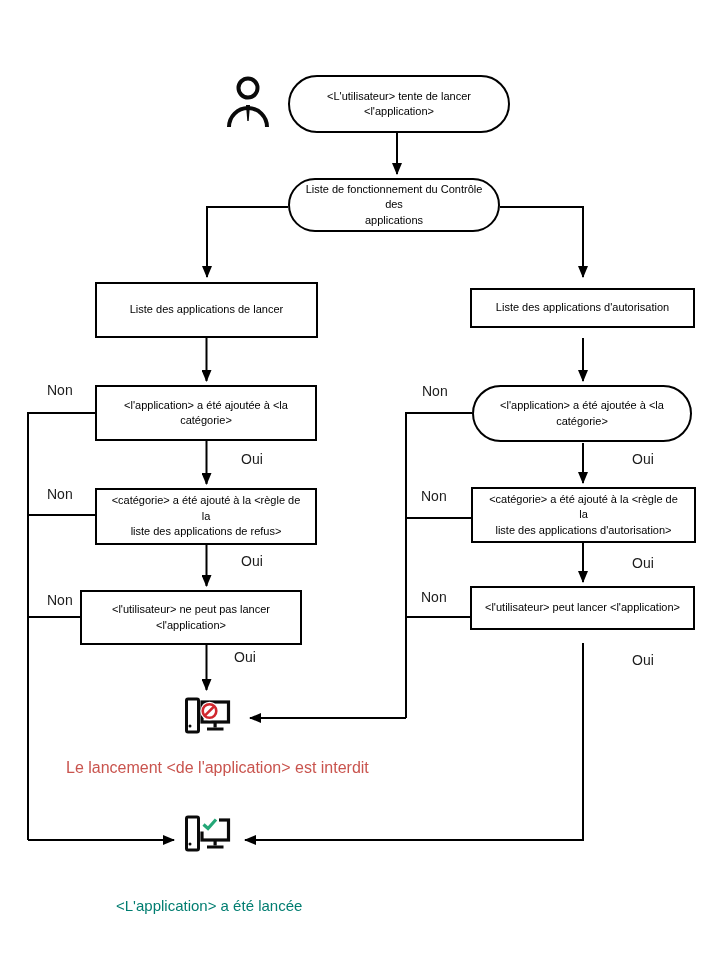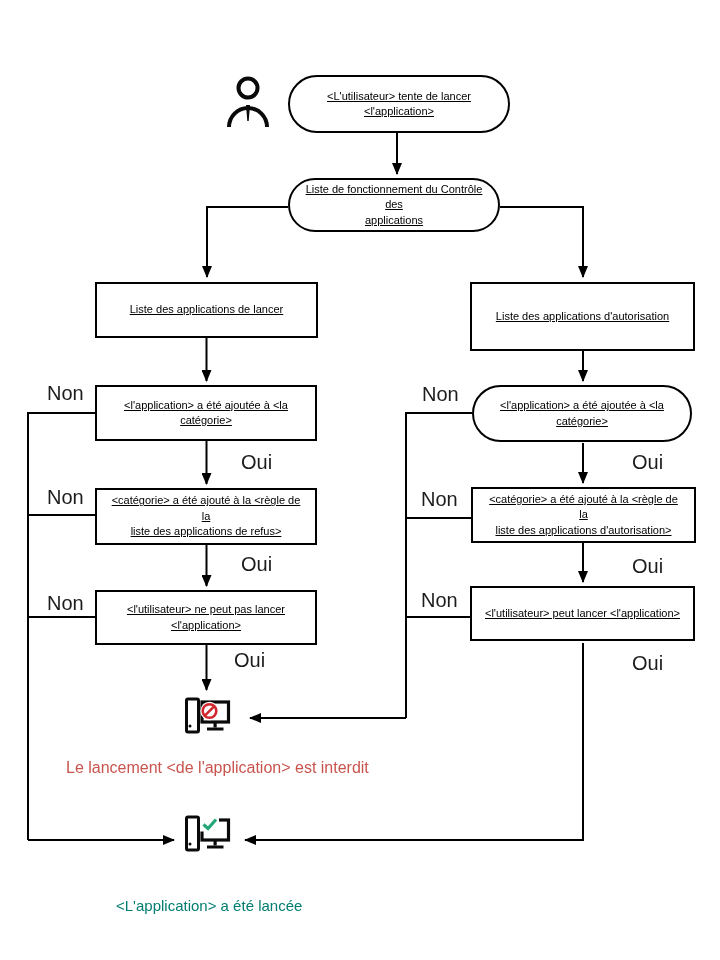--- a/index.html
+++ b/index.html
@@ -1,24 +1,24 @@
 <!DOCTYPE html>
 <html style="--blocked-text: #c9544e; --blocked-sign: #d1272e; --launched-text: #007d70; --check: #24a777; --line: #000000;"><head>
 <meta charset="utf-8">
 <style>
   html,body{margin:0;padding:0;background:#ffffff;}
   body{width:720px;height:960px;position:relative;font-family:"Liberation Sans",sans-serif;color:#000;}
   .layer{position:absolute;left:0;top:0;width:720px;height:960px;}
   .node{
     position:absolute;display:flex;align-items:center;justify-content:center;
     text-align:center;background:#fff;border:2px solid #000;box-sizing:border-box;
-    font-size:11px;line-height:1.4;white-space:pre-line;padding:2px 12px;z-index:2;text-decoration:underline;
+    font-size:11px;line-height:1.4;white-space:pre-line;padding:2px 12px;z-index:2;
   }
   .stadium{border-radius:30px;}
-  .lbl{position:absolute;font-size:20px;color:#1c1c1c;z-index:3;text-align:right;}
+  .lbl{position:absolute;font-size:14px;color:#1c1c1c;z-index:3;text-align:right;}
   .icon{position:absolute;z-index:2;}
   .outcome{position:absolute;font-size:16px;z-index:3;white-space:nowrap;text-align:center;}
   .blocked-text{color:var(--blocked-text,#c9544e);}
   .launched-text{color:var(--launched-text,#007d70);font-size:15px;margin-top:24px;}
   svg.connectors{z-index:1;}
   svg.connectors path{stroke:#000;stroke-width:2;fill:none;}
 </style>
 </head>
 <body>
 
@@ -58,38 +58,38 @@
 </svg>
 
 <div class="node stadium" style="left:288px;top:75px;width:222px;height:58px">&lt;L'utilisateur&gt; tente de lancer
 &lt;l'application&gt;</div>
 
 <div class="node stadium" style="left:288px;top:178px;width:212px;height:54px">Liste de fonctionnement du Contrôle des
 applications</div>
 
 <div class="node" style="left:95px;top:282px;width:223px;height:56px">Liste des applications de lancer</div>
 
-<div class="node" style="left:470px;top:282px;width:225px;height:69px">Liste des applications d'autorisation</div>
+<div class="node" style="left:470px;top:288px;width:225px;height:40px">Liste des applications d'autorisation</div>
 
 <div class="node" style="left:95px;top:385px;width:222px;height:56px">&lt;l'application&gt; a été ajoutée à &lt;la
 catégorie&gt;</div>
 
 <div class="node stadium" style="left:472px;top:385px;width:220px;height:57px">&lt;l'application&gt; a été ajoutée à &lt;la
 catégorie&gt;</div>
 
 <div class="node" style="left:95px;top:488px;width:222px;height:57px">&lt;catégorie&gt; a été ajouté à la &lt;règle de la
 liste des applications de refus&gt;</div>
 
 <div class="node" style="left:471px;top:487px;width:225px;height:56px">&lt;catégorie&gt; a été ajouté à la &lt;règle de la
 liste des applications d'autorisation&gt;</div>
 
-<div class="node" style="left:95px;top:590px;width:222px;height:55px">&lt;l'utilisateur&gt; ne peut pas lancer
+<div class="node" style="left:80px;top:590px;width:222px;height:55px">&lt;l'utilisateur&gt; ne peut pas lancer
 &lt;l'application&gt;</div>
 
-<div class="node" style="left:470px;top:586px;width:225px;height:55px">&lt;l'utilisateur&gt; peut lancer &lt;l'application&gt;</div>
+<div class="node" style="left:470px;top:586px;width:225px;height:44px">&lt;l'utilisateur&gt; peut lancer &lt;l'application&gt;</div>
 
 <span class="lbl" style="left:47px;top:382px">Non</span>
 <span class="lbl" style="left:47px;top:486px">Non</span>
 <span class="lbl" style="left:47px;top:592px">Non</span>
 <span class="lbl" style="left:241px;top:451px">Oui</span>
 <span class="lbl" style="left:241px;top:553px">Oui</span>
 <span class="lbl" style="left:234px;top:649px">Oui</span>
 <span class="lbl" style="left:422px;top:383px">Non</span>
 <span class="lbl" style="left:421px;top:488px">Non</span>
 <span class="lbl" style="left:421px;top:589px">Non</span>

